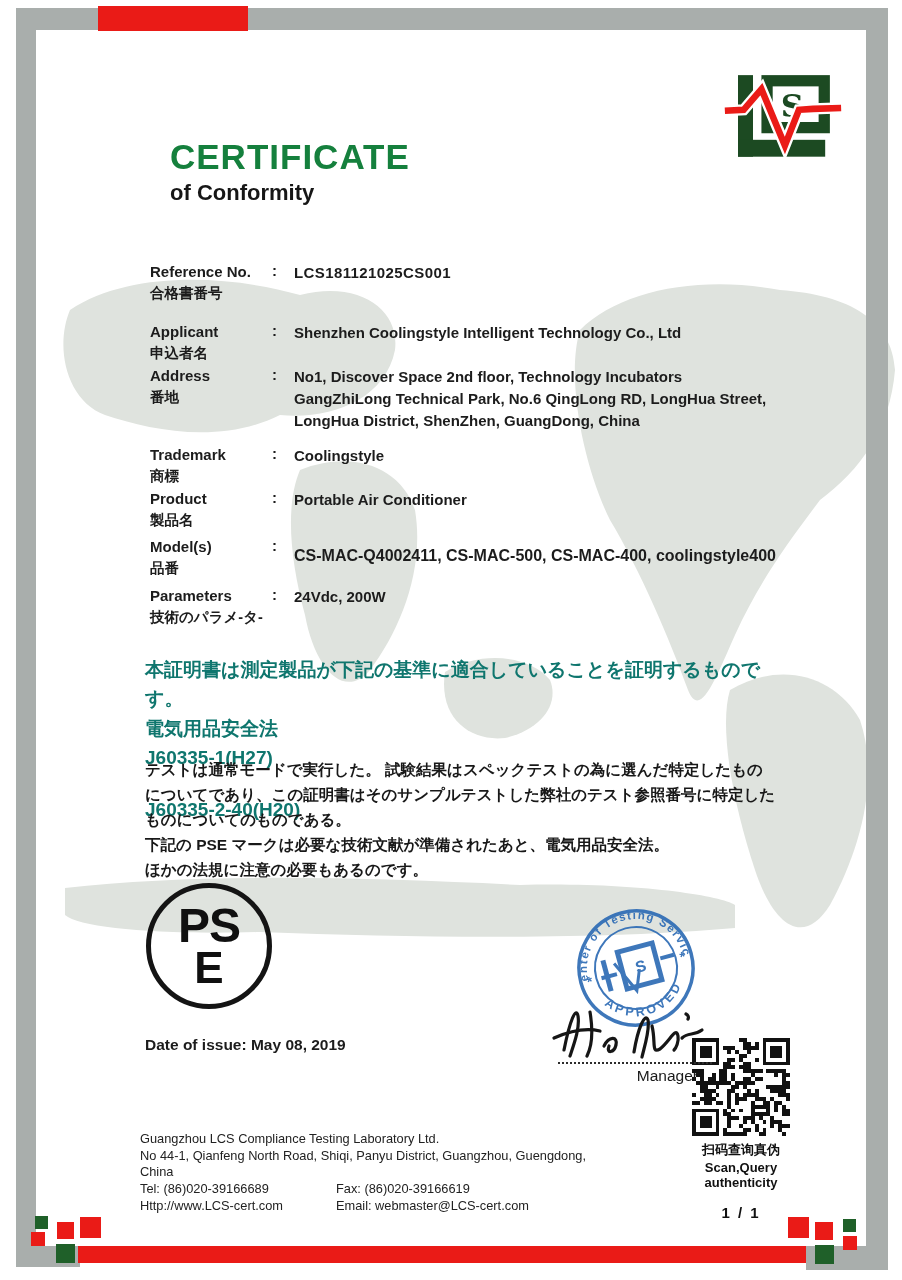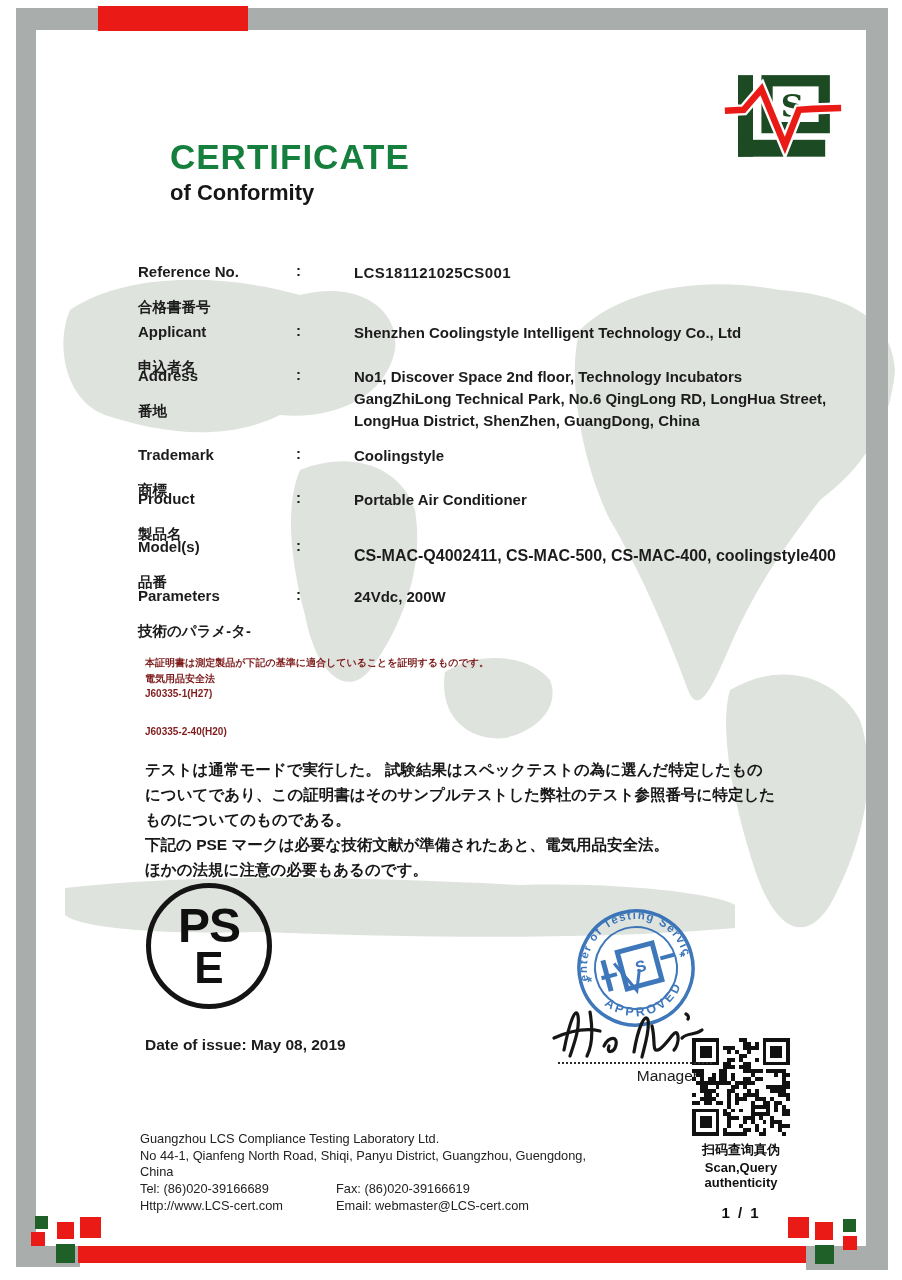--- a/index.html
+++ b/index.html
@@ -14,29 +14,29 @@
   .red{background:#ea1b17;}
   .grn{background:#1f6029;}
   .sq{position:absolute;z-index:3;}
   
   .title-block{position:absolute;left:170px;top:138px;z-index:4;}
   .title-main{font-size:35px;font-weight:800;letter-spacing:1px;color:#15803d;line-height:1.1;}
   .title-sub{font-size:22px;font-weight:700;color:#161616;margin-top:3px;}
   
   .lcs-logo{position:absolute;left:708px;top:62px;z-index:4;}
   
-  .frow{position:absolute;left:138px;width:715px;display:flex;z-index:4;gap:36px;}
+  .frow{position:absolute;left:150px;width:715px;display:flex;z-index:4;}
   .flabel{width:122px;font-size:15px;font-weight:700;line-height:1.3;}
-  .flabel .ja{font-size:14.5px;font-weight:600;margin-top:16px;}
+  .flabel .ja{font-size:14.5px;font-weight:600;margin-top:2px;}
   .fcolon{width:22px;font-size:15px;font-weight:700;}
   .fvalue{flex:1;font-size:15px;font-weight:700;line-height:1.45;}
   .fvalue.big{font-size:16px;padding-top:7px;}
   
   .stmt{position:absolute;left:145px;top:655px;width:640px;z-index:4;
-        font-size:10px;font-weight:600;line-height:1.55;color:#7f1d1d;}
+        font-size:19px;font-weight:600;line-height:1.55;color:#0f766e;}
   .stmt .std{font-weight:700;font-family:"Liberation Sans",sans-serif;}
   .stmt .gap{margin-top:22px;}
   .note{position:absolute;left:145px;top:757px;width:632px;z-index:4;
         font-size:15.5px;font-weight:600;line-height:1.62;color:#181818;}
   
   .pse{position:absolute;left:146px;top:883px;width:126px;height:126px;z-index:4;
        border:5.5px solid #141414;border-radius:50%;box-sizing:border-box;
        display:flex;flex-direction:column;align-items:center;justify-content:center;}
   .pse .ps{font-size:48px;font-weight:800;line-height:.92;letter-spacing:-1px;color:#101010;}
   .pse .e{font-size:44px;font-weight:800;line-height:.9;color:#101010;}

